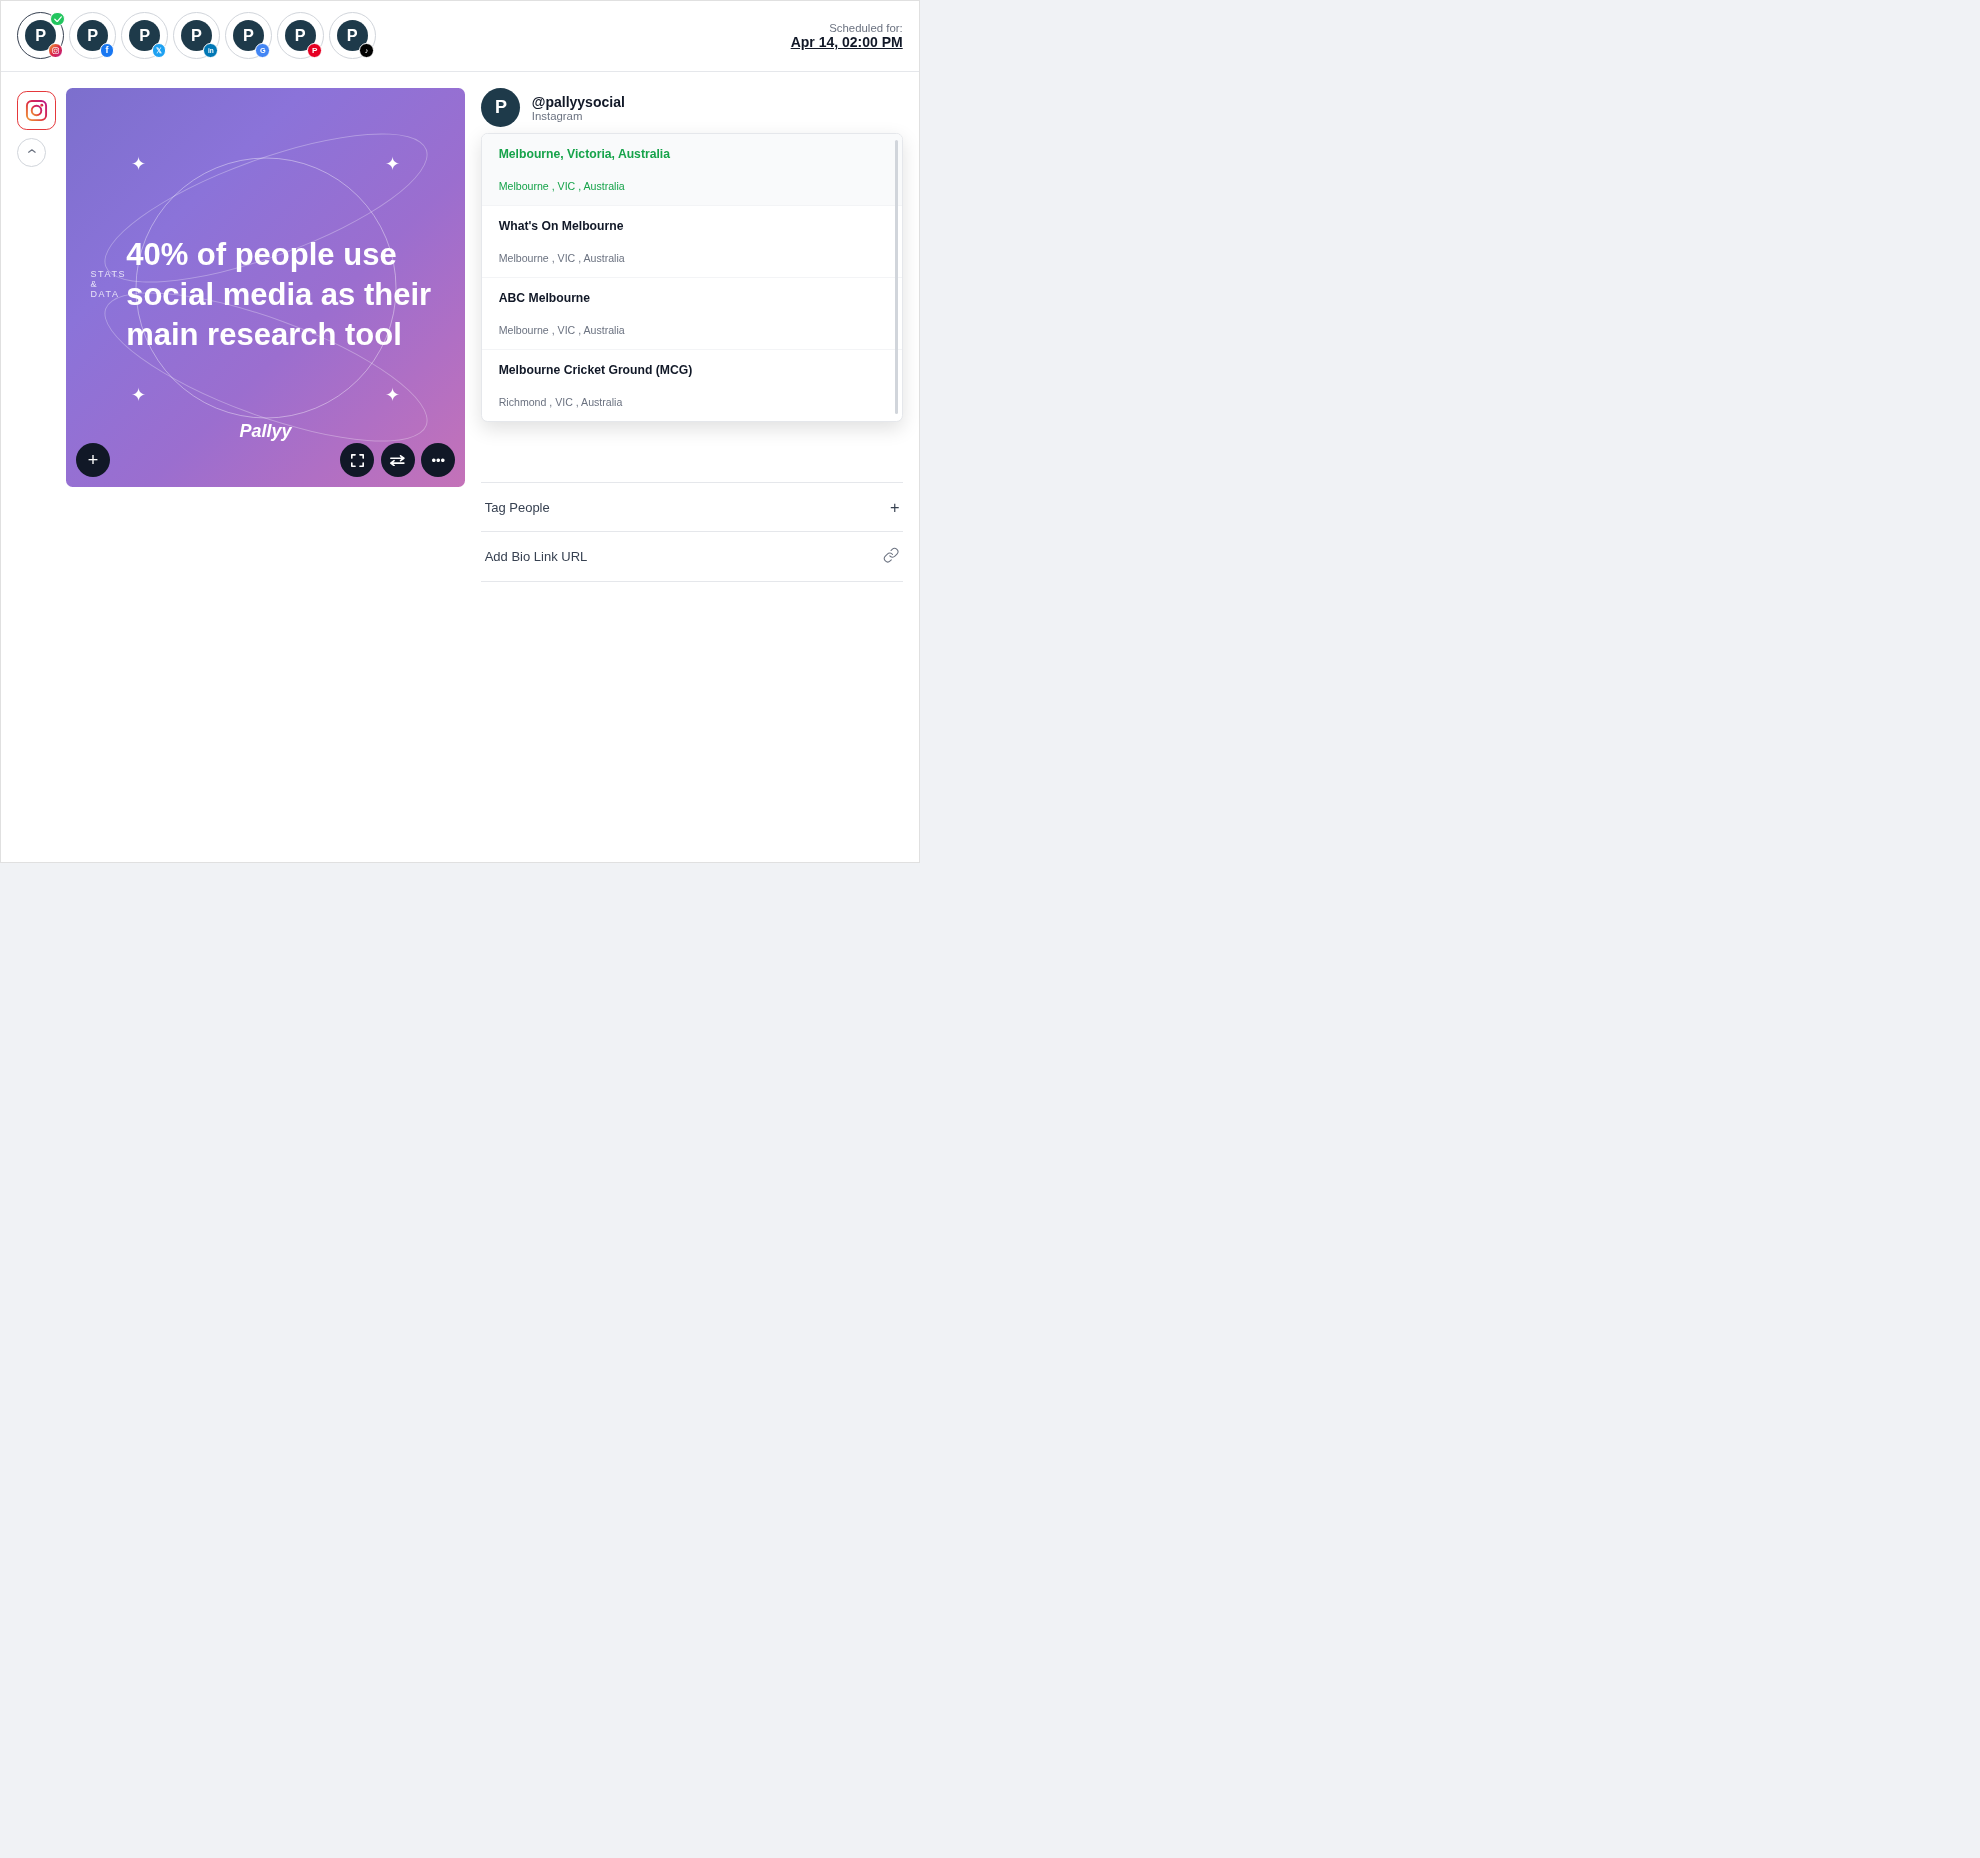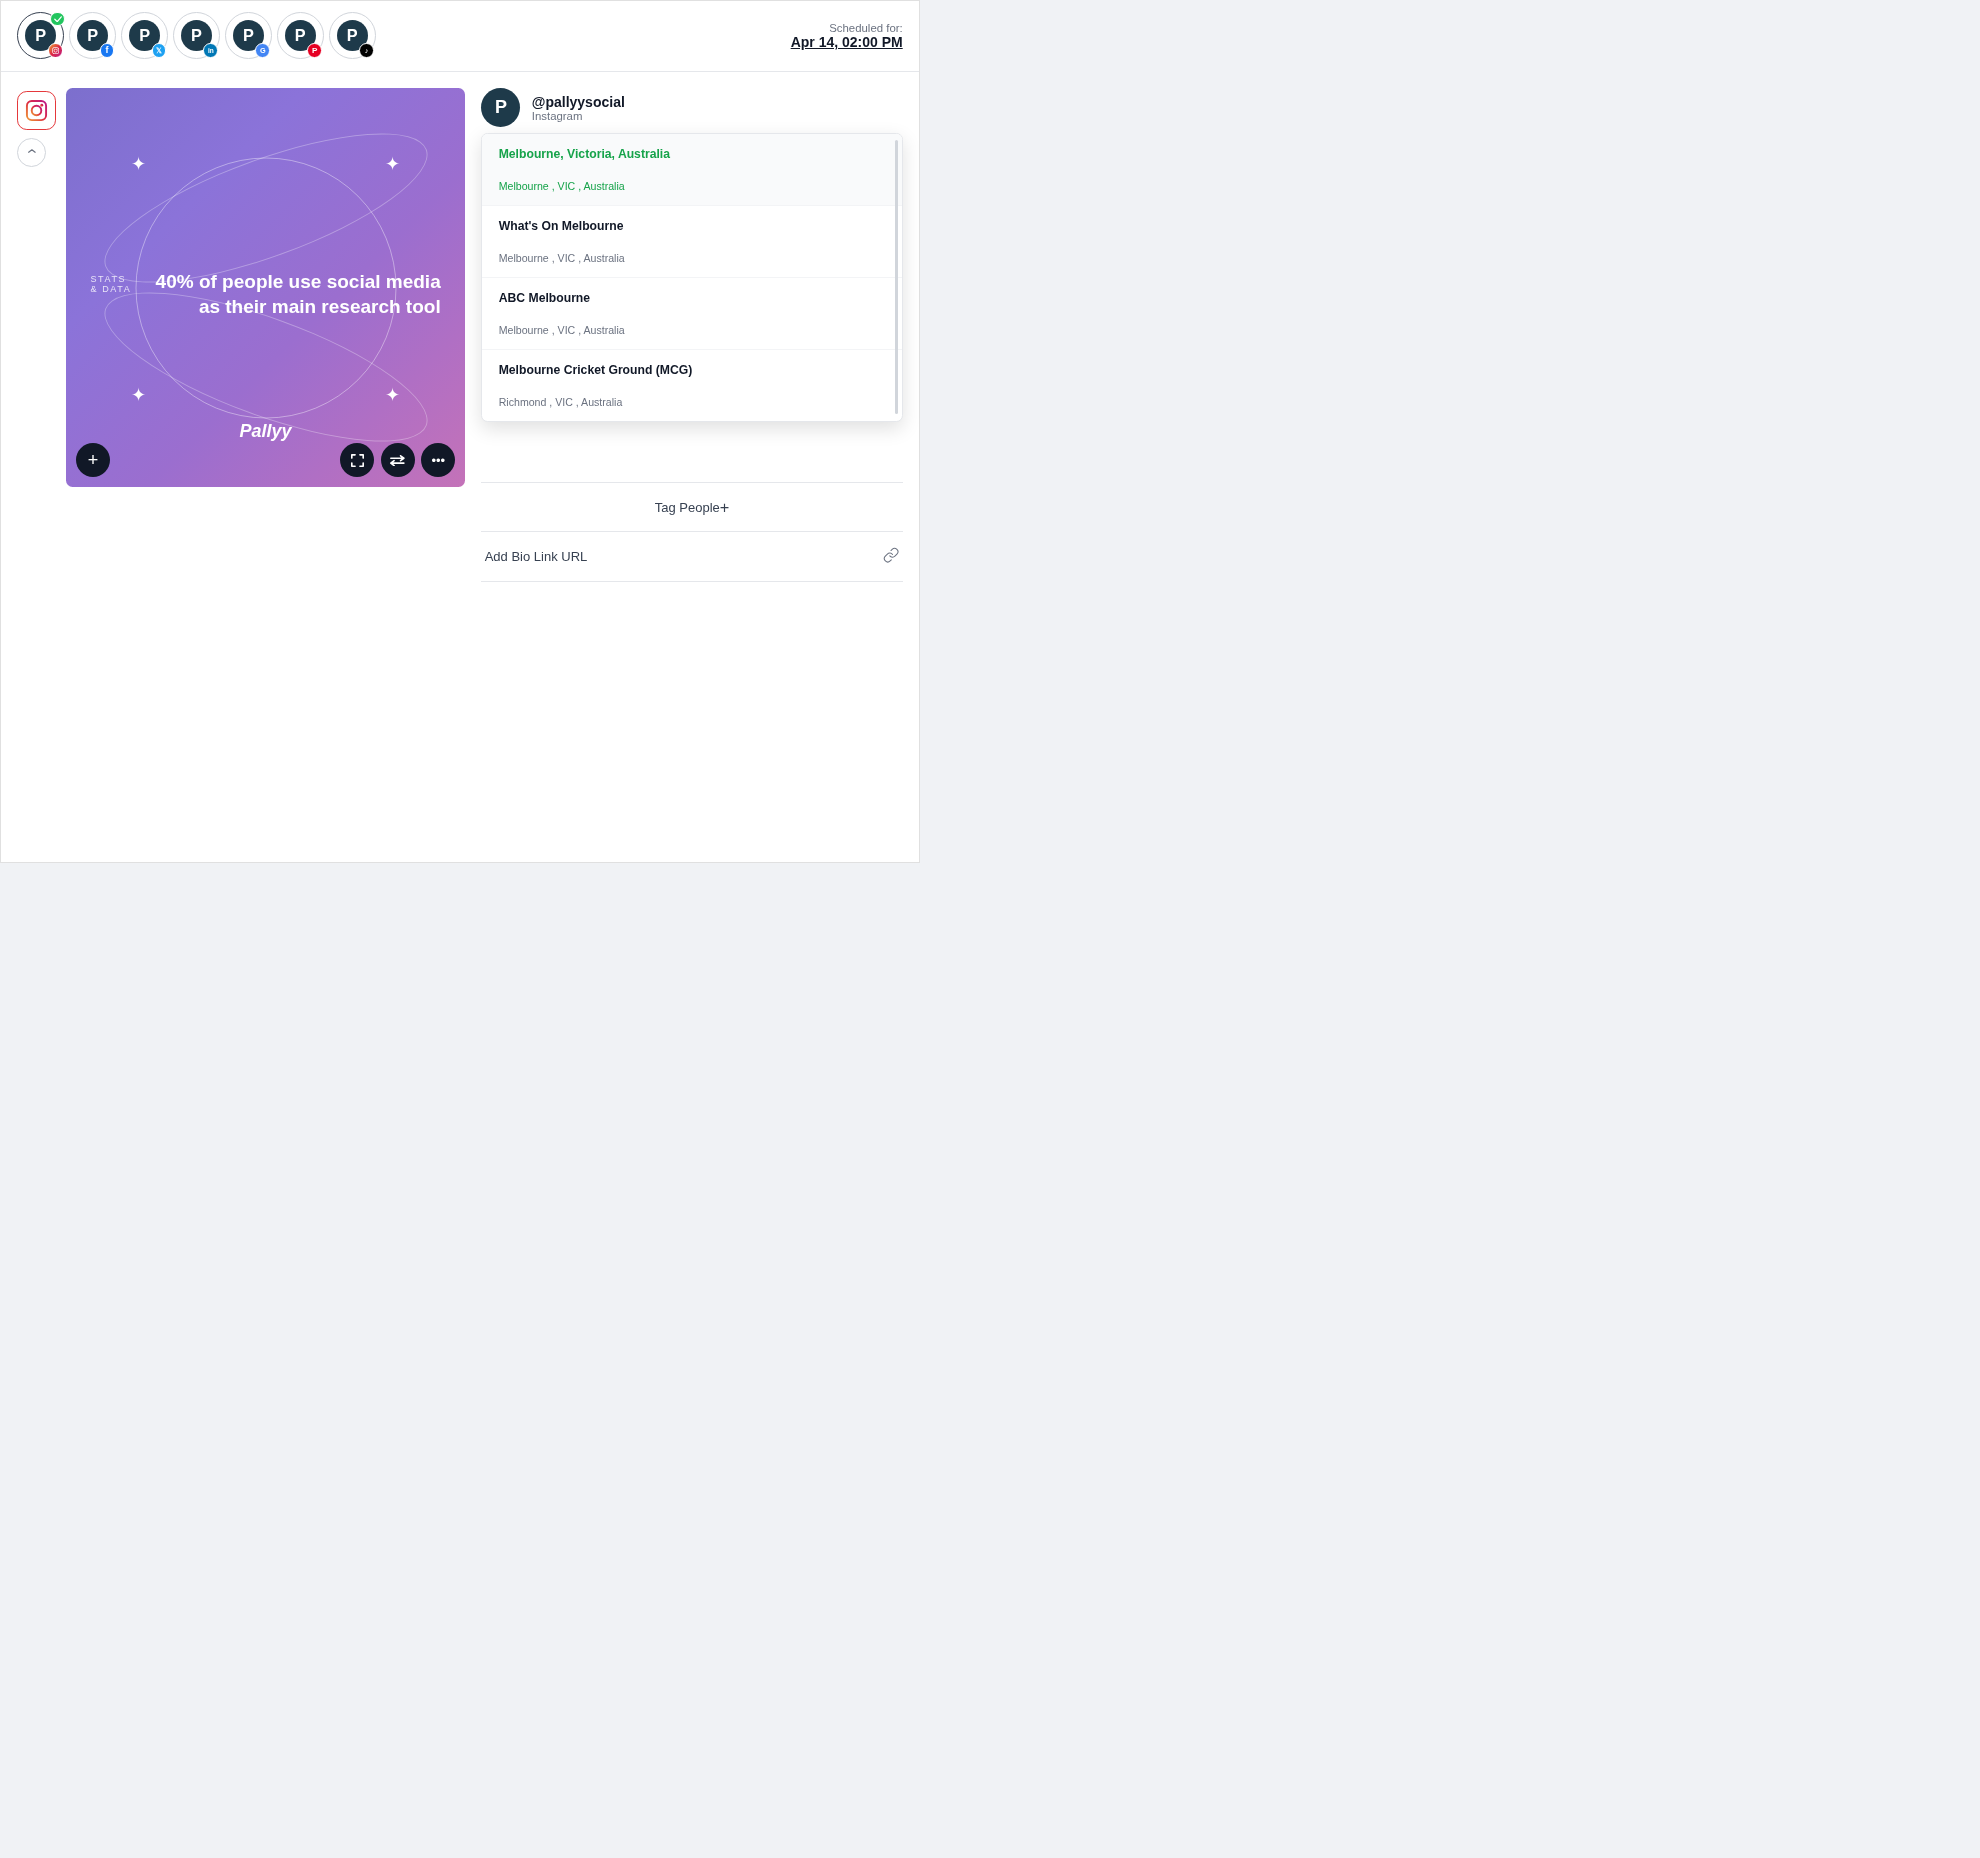--- a/index.html
+++ b/index.html
@@ -249,24 +249,24 @@
       color: white;
       font-size: 18px;
     }
 
     .sparkle-tl { top: 65px; left: 65px; }
     .sparkle-tr { top: 65px; right: 65px; }
     .sparkle-bl { bottom: 81px; left: 65px; }
     .sparkle-br { bottom: 81px; right: 65px; }
 
     .post-main-text {
-      font-size: 19px;
+      font-size: 31px;
       font-weight: 700;
       color: white;
-      text-align: right;
+      text-align: left;
       line-height: 1.3;
       position: relative;
       z-index: 2;
       margin-top: 15px;
     }
 
     .pallyy-brand {
       position: absolute;
       bottom: 45px;
       font-size: 18px;
@@ -435,21 +435,21 @@
 
     .location-icon {
       color: #6b7280;
       font-size: 14.7px;
     }
 
     
     .tag-people-field {
       display: flex;
       align-items: center;
-      justify-content: center;
+      justify-content: space-between;
       padding: 14.7px 3.3px;
       border-bottom: 0.8px solid #e5e7eb;
     }
 
     .tag-people-field .field-label {
       font-size: 13px;
       color: #374151;
     }
 
     .plus-btn {

